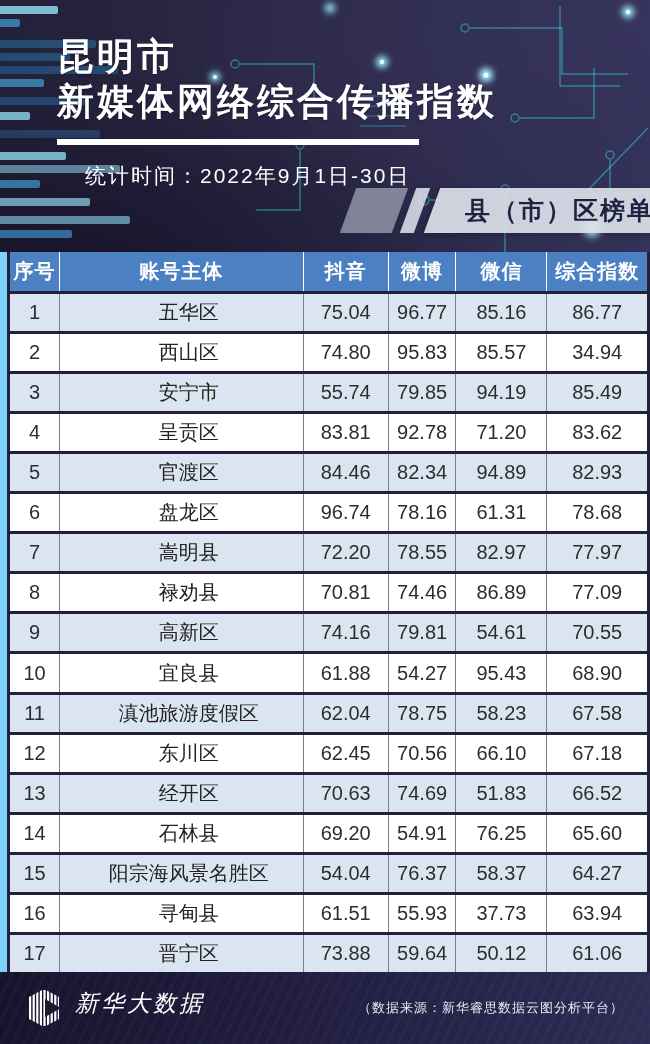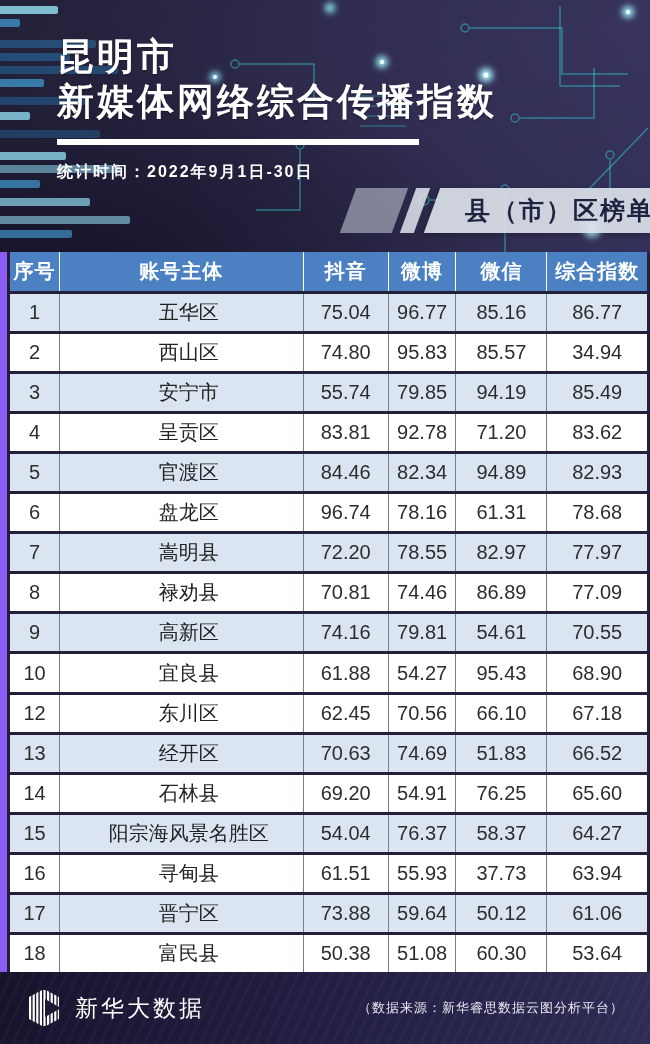--- a/index.html
+++ b/index.html
@@ -1,41 +1,41 @@
 <!DOCTYPE html>
 <html><head>
 <meta charset="utf-8">
 <style>
   * { margin:0; padding:0; box-sizing:border-box; }
   html,body { background:#11101f; }
   .poster{
     width:650px; height:1044px; margin:0 auto; position:relative;
     display:flex; flex-direction:column; overflow:hidden;
-    background:#8b5cf6;
+    background:#7dd3fc;
     font-family:"Liberation Sans", sans-serif;
   }
   
   .hero{
     position:relative; flex:0 0 252px; height:252px; overflow:hidden;
     background:
       radial-gradient(ellipse at 12% 115%, rgba(10,8,26,.6), transparent 55%),
       radial-gradient(ellipse at 95% 10%, rgba(58,54,96,.55), transparent 60%),
       linear-gradient(100deg,#232039 0%, #2b2847 45%, #34315a 100%);
   }
   .circuit{ position:absolute; inset:0; z-index:1; }
   .eq{ position:absolute; left:0; top:0; bottom:0; width:150px; z-index:1; }
   .eq .bar{ position:absolute; left:0; height:8px; border-radius:0 2px 2px 0; }
   .title-block{ position:absolute; left:57px; top:34px; z-index:3; }
   .title-line{
     color:#ffffff; font-size:37px; font-weight:bold; letter-spacing:3px;
     line-height:1.22; text-shadow:0 1px 2px rgba(0,0,0,.35);
   }
   .title-underline{ width:362px; height:6px; background:#ffffff; margin-top:15px; }
   .stats-period{
-    margin-top:17px; color:#ffffff; font-size:16px; font-weight:bold; letter-spacing:2px;
+    margin-top:17px; color:#ffffff; font-size:21px; font-weight:normal; letter-spacing:2px;margin-left:28px;
   }
   .banner-group{ position:absolute; left:0; top:188px; width:650px; height:45px; z-index:2; }
   .strip{ position:absolute; top:0; height:45px; transform:skewX(-20deg); }
   .strip-a{ left:348px; width:52px; background:rgba(203,209,222,.55); }
   .strip-b{ left:408px; width:14px; background:rgba(226,230,239,.85); }
   .banner{
     position:absolute; left:432px; top:0; height:45px; width:250px;
     background:rgba(217,221,230,.94); transform:skewX(-20deg);
     display:flex; align-items:center; justify-content:flex-end; padding-right:28px;
     box-shadow:0 2px 6px rgba(0,0,0,.25);
@@ -63,21 +63,21 @@
   tbody tr.plain td{ background:#ffffff; }
   tbody td.entity{ font-weight:500; color:#222222;padding-left:15px; }
   
   .footer{
     flex:0 0 72px; display:flex; align-items:center; justify-content:space-between;
     padding:0 26px;
     background:
       repeating-linear-gradient(115deg, rgba(255,255,255,.025) 0 3px, transparent 3px 10px),
       linear-gradient(100deg,#16142c 0%, #232045 55%, #2f2c55 100%);
   }
-  .brand{ display:flex; align-items:center; gap:13px; }
+  .brand{ display:flex; align-items:flex-start; gap:13px;font-style:italic; }
   .brand-name{ color:#ffffff; font-size:23px; letter-spacing:3px; font-weight:500; }
   .source{ color:#e9eaf2; font-size:13px; letter-spacing:1px; white-space:nowrap; }
 </style>
 </head>
 <body>
 
 <div class="poster">
 
   <header class="hero">
 
@@ -249,20 +249,28 @@
             <td>70.55</td>
           </tr>
           <tr class="plain">
             <td>10</td>
             <td class="entity">宜良县</td>
             <td>61.88</td>
             <td>54.27</td>
             <td>95.43</td>
             <td>68.90</td>
           </tr>
+          <tr class="alt">
+            <td>11</td>
+            <td class="entity">滇池旅游度假区</td>
+            <td>62.04</td>
+            <td>78.75</td>
+            <td>58.23</td>
+            <td>67.58</td>
+          </tr>
           <tr class="plain">
             <td>12</td>
             <td class="entity">东川区</td>
             <td>62.45</td>
             <td>70.56</td>
             <td>66.10</td>
             <td>67.18</td>
           </tr>
           <tr class="alt">
             <td>13</td>
@@ -296,28 +304,20 @@
             <td>37.73</td>
             <td>63.94</td>
           </tr>
           <tr class="alt">
             <td>17</td>
             <td class="entity">晋宁区</td>
             <td>73.88</td>
             <td>59.64</td>
             <td>50.12</td>
             <td>61.06</td>
-          </tr>
-          <tr class="plain">
-            <td>18</td>
-            <td class="entity">富民县</td>
-            <td>50.38</td>
-            <td>51.08</td>
-            <td>60.30</td>
-            <td>53.64</td>
           </tr>
         </tbody>
     </table>
   </main>
 
   <footer class="footer">
     <div class="brand">
       <svg width="36" height="40" viewBox="0 0 36 40" aria-hidden="true">
         <defs>
           <clipPath id="emblem-clip">

